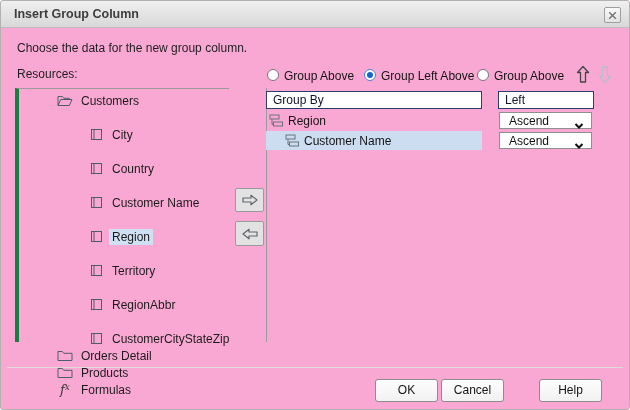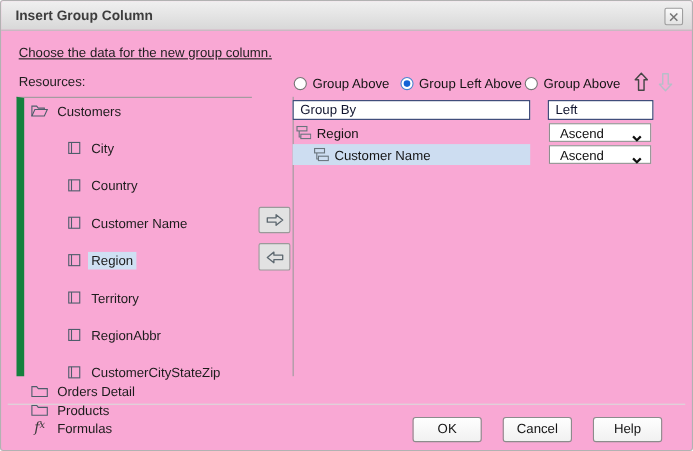--- a/index.html
+++ b/index.html
@@ -9,45 +9,45 @@
 
   
   .titlebar { position:absolute; left:0; top:0; width:100%; height:27px;
               background:linear-gradient(#f0f0f0,#d8d8d8); border-bottom:1px solid #bdbdbd; }
   .title { position:absolute; left:13px; top:0; line-height:26px; font-size:12.5px;
            font-weight:bold; color:#3d3d3d; }
   .closebtn { position:absolute; right:8px; top:6px; width:17px; height:16px;
               background:linear-gradient(#fafafa,#e3e3e3); border:1px solid #9e9e9e;
               border-radius:2px; display:flex; align-items:center; justify-content:center; cursor:default; }
 
-  .subtitle { position:absolute; left:16px; top:40px; font-size:12px; color:#1e1e1e;text-decoration:underline; }
+  .subtitle { position:absolute; left:16px; top:40px; font-size:12px; color:#1e1e1e; }
   .res-label { position:absolute; left:16px; top:66px; font-size:12px; color:#1e1e1e; }
 
   
   .treebox { position:absolute; left:14px; top:87px; width:214px; height:254px;
-             border-top:1px solid #9b9b9b; border-left:7px solid #15803d; padding-top:3px; }
+             border-top:1px solid #9b9b9b; border-left:4px solid #15803d; padding-top:3px;padding-left:32px; }
   .vline { position:absolute; left:265px; top:87px; width:1px; height:254px; background:#9b9b9b; }
   .trow { height:17px; display:flex; align-items:center; font-size:12px; color:#1c1c1c; cursor:default; }
   .trow .ticon { display:inline-flex; width:16px; justify-content:center; margin-right:5px; flex:none; }
   .lvl0 { padding-left:6px; }
   .lvl1 { padding-left:37px;margin-top:17px; }
   .tlabel { padding:1px 3px; white-space:nowrap; }
   .trow.selected .tlabel { background:#cfe0f3; }
   .fx { font-family:"DejaVu Serif",serif; font-style:italic; font-size:13px; color:#3a3a3a; }
   .fx sub { font-size:9px; }
 
   
   .xferbtn { position:absolute; left:234px; width:29px; background:#e2e2e2;
              border:1px solid #9a9a9a; border-radius:2px; display:flex;
              align-items:center; justify-content:center; cursor:default; }
   .xfer-add { top:187px; height:24px; }
   .xfer-remove { top:220px; height:25px; }
 
   
-  .radio { position:absolute; top:68px; display:flex; align-items:center; font-size:12px; color:#141414; cursor:default; }
+  .radio { position:absolute; top:68px; display:flex; font-size:12px; color:#141414; cursor:default; }
   .rdot { width:12px; height:12px; border:1px solid #767676; border-radius:50%; background:#fff;
           margin-right:5px; position:relative; flex:none; }
   .rdot.on { border-color:#4a84cf; }
   .rdot.on::after { content:""; position:absolute; left:2px; top:2px; width:6px; height:6px;
                     border-radius:50%; background:#1263d6; }
   .ordbtn { position:absolute; top:63px; width:18px; height:21px; background:transparent;
             border:none; display:flex; align-items:center; justify-content:center; cursor:default; }
 
   
   .hcell { position:absolute; top:90px; height:18px; background:#fff; border:1px solid #2d3b6e;
@@ -63,21 +63,21 @@
         border:1px solid #8f8f8f; font-size:12px; color:#111; cursor:default; }
   .dd-1 { top:111px; } .dd-2 { top:131px; }
   .dd .ddval { position:absolute; left:9px; top:1px; line-height:14px; }
   .dd .ddchev { position:absolute; right:7px; top:5px; }
 
   
   .sep { position:absolute; left:6px; top:366px; width:616px; border-top:1px solid #dadada; }
   .btn { position:absolute; top:378px; width:63px; height:23px; background:linear-gradient(#fefefe,#f1f1f1);
          border:1px solid #8c8c8c; border-radius:3px; font-size:12px; color:#141414;
          font-family:"Liberation Sans",sans-serif; text-align:center; line-height:21px; cursor:default; }
-  .btn-ok { left:374px; } .btn-cancel { left:456px; } .btn-help { left:538px; }
+  .btn-ok { left:374px; } .btn-cancel { left:440px; } .btn-help { left:538px; }
 </style>
 </head>
 <body>
 
 <div class="dialog">
 
   <div class="titlebar">
     <span class="title">Insert Group Column</span>
     <span class="closebtn">
       <svg width="9" height="9" viewBox="0 0 9 9">

